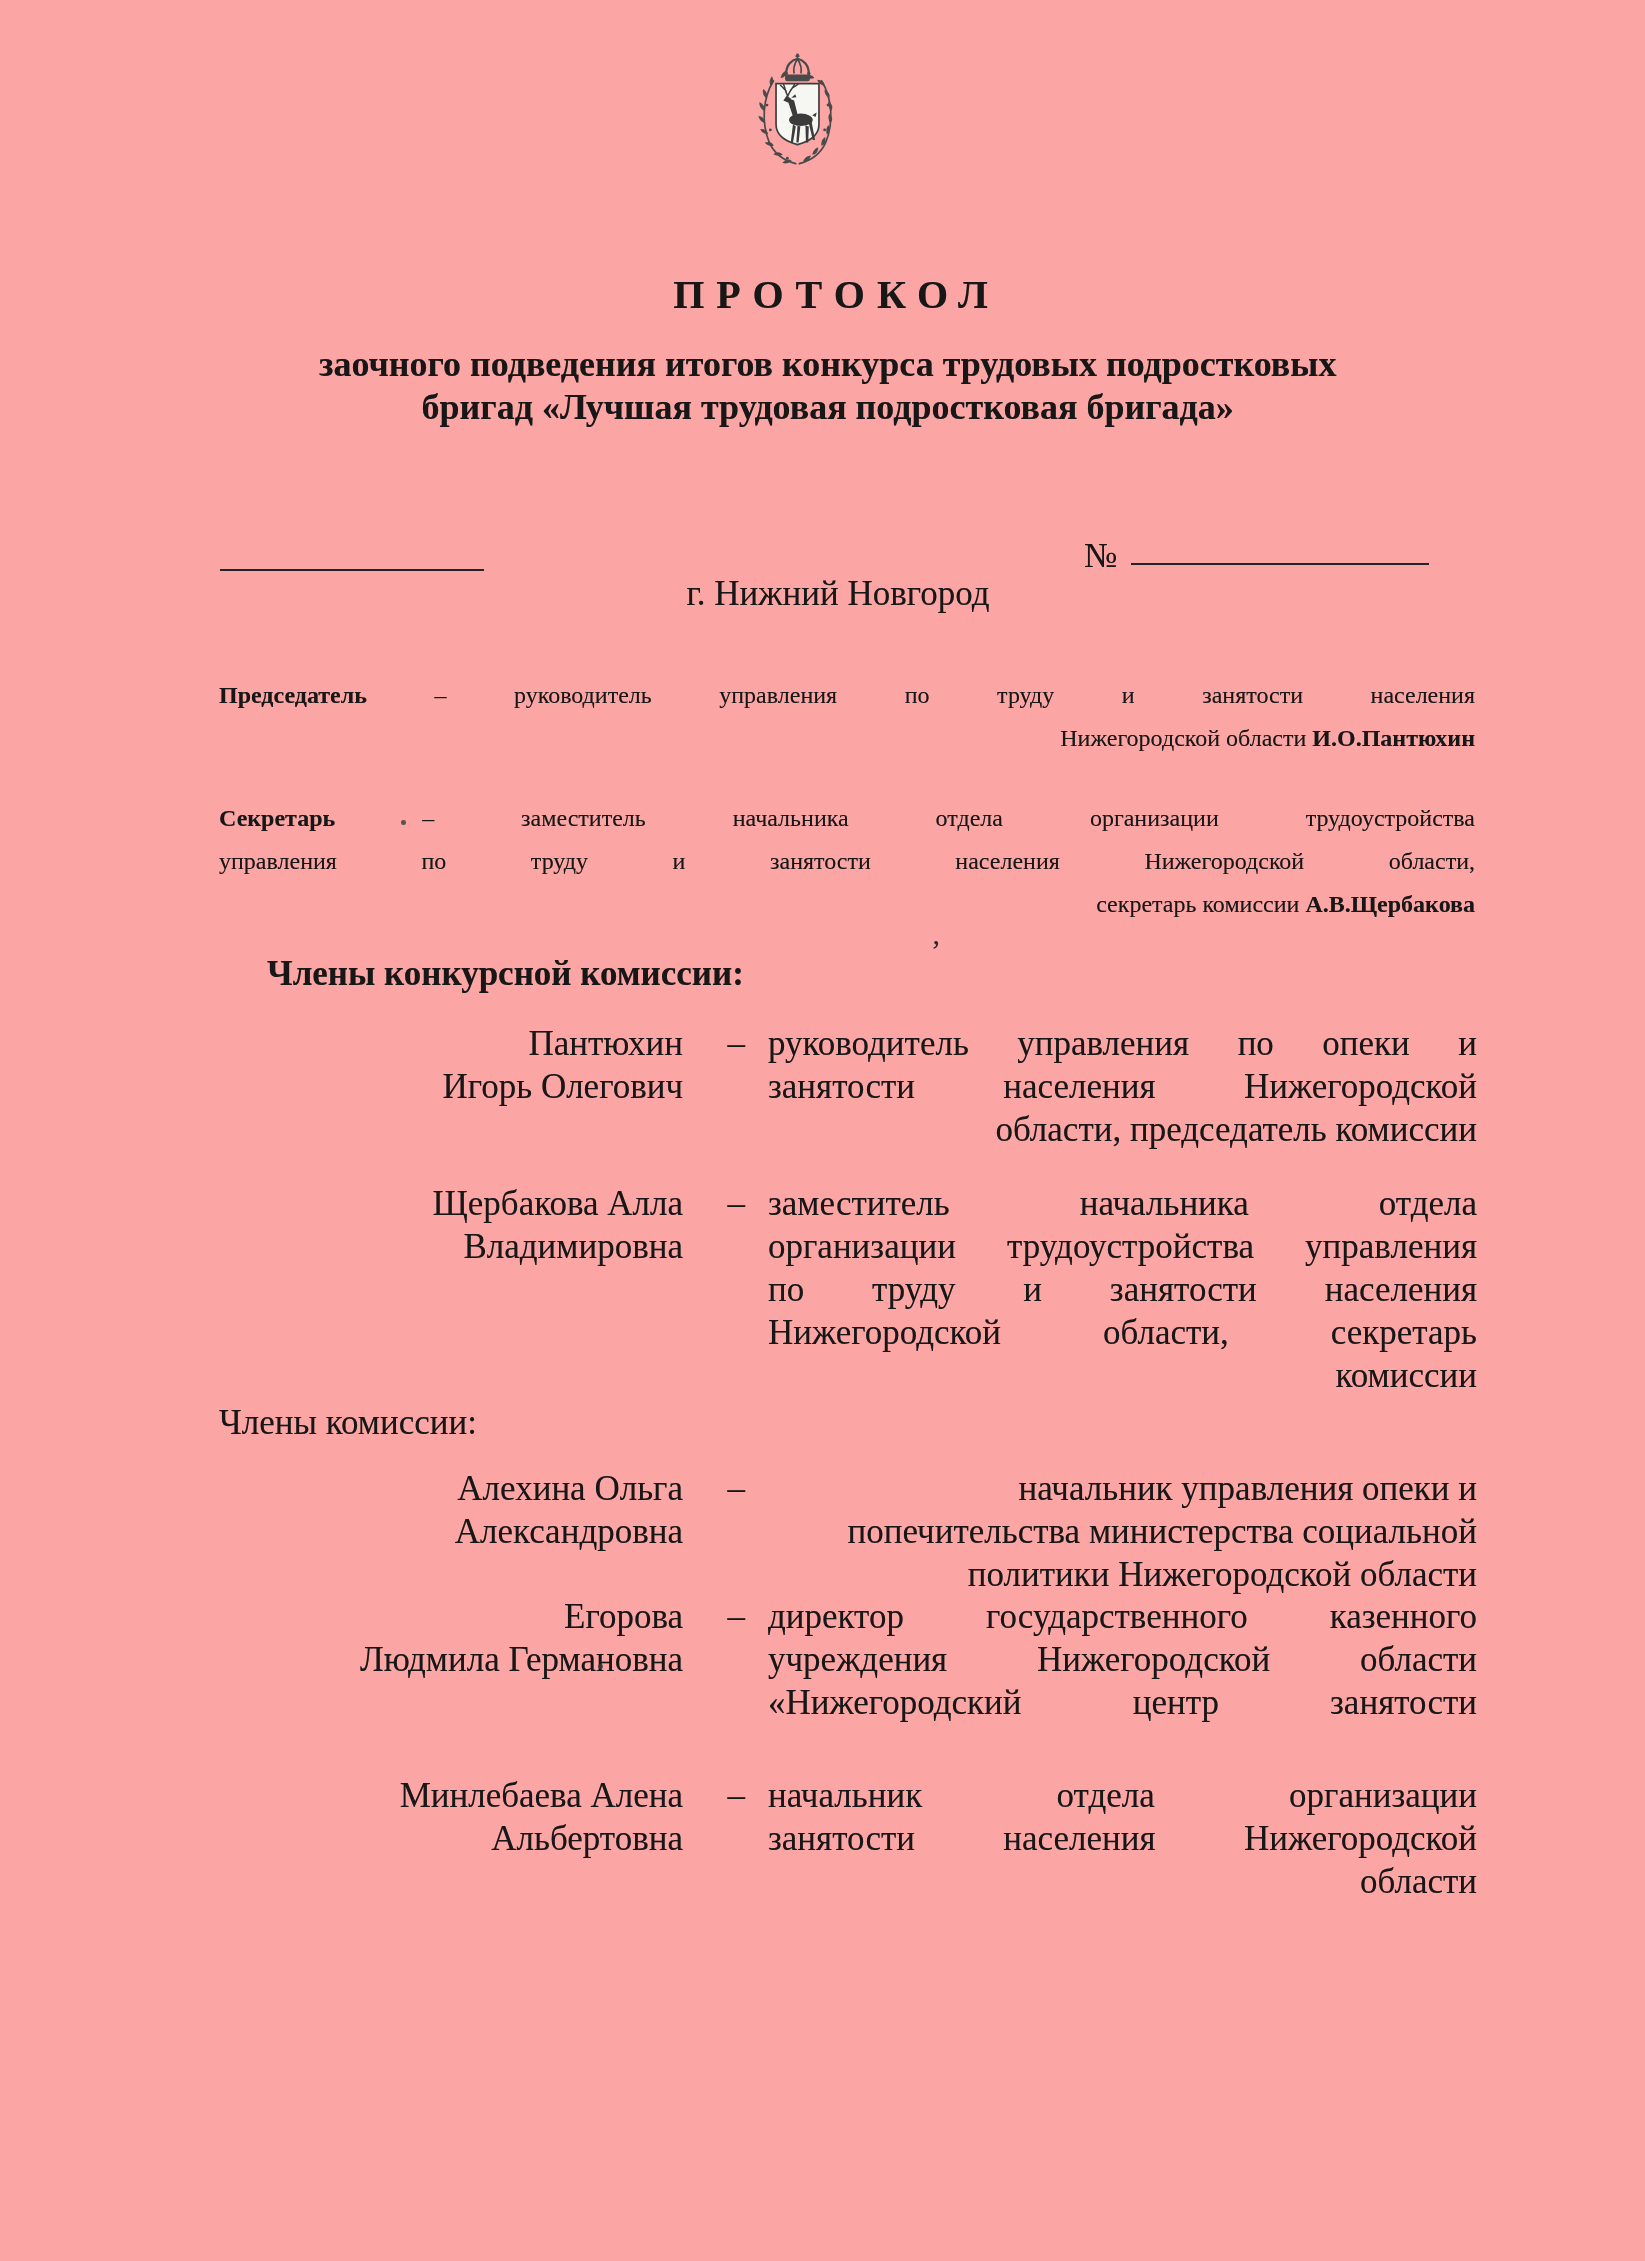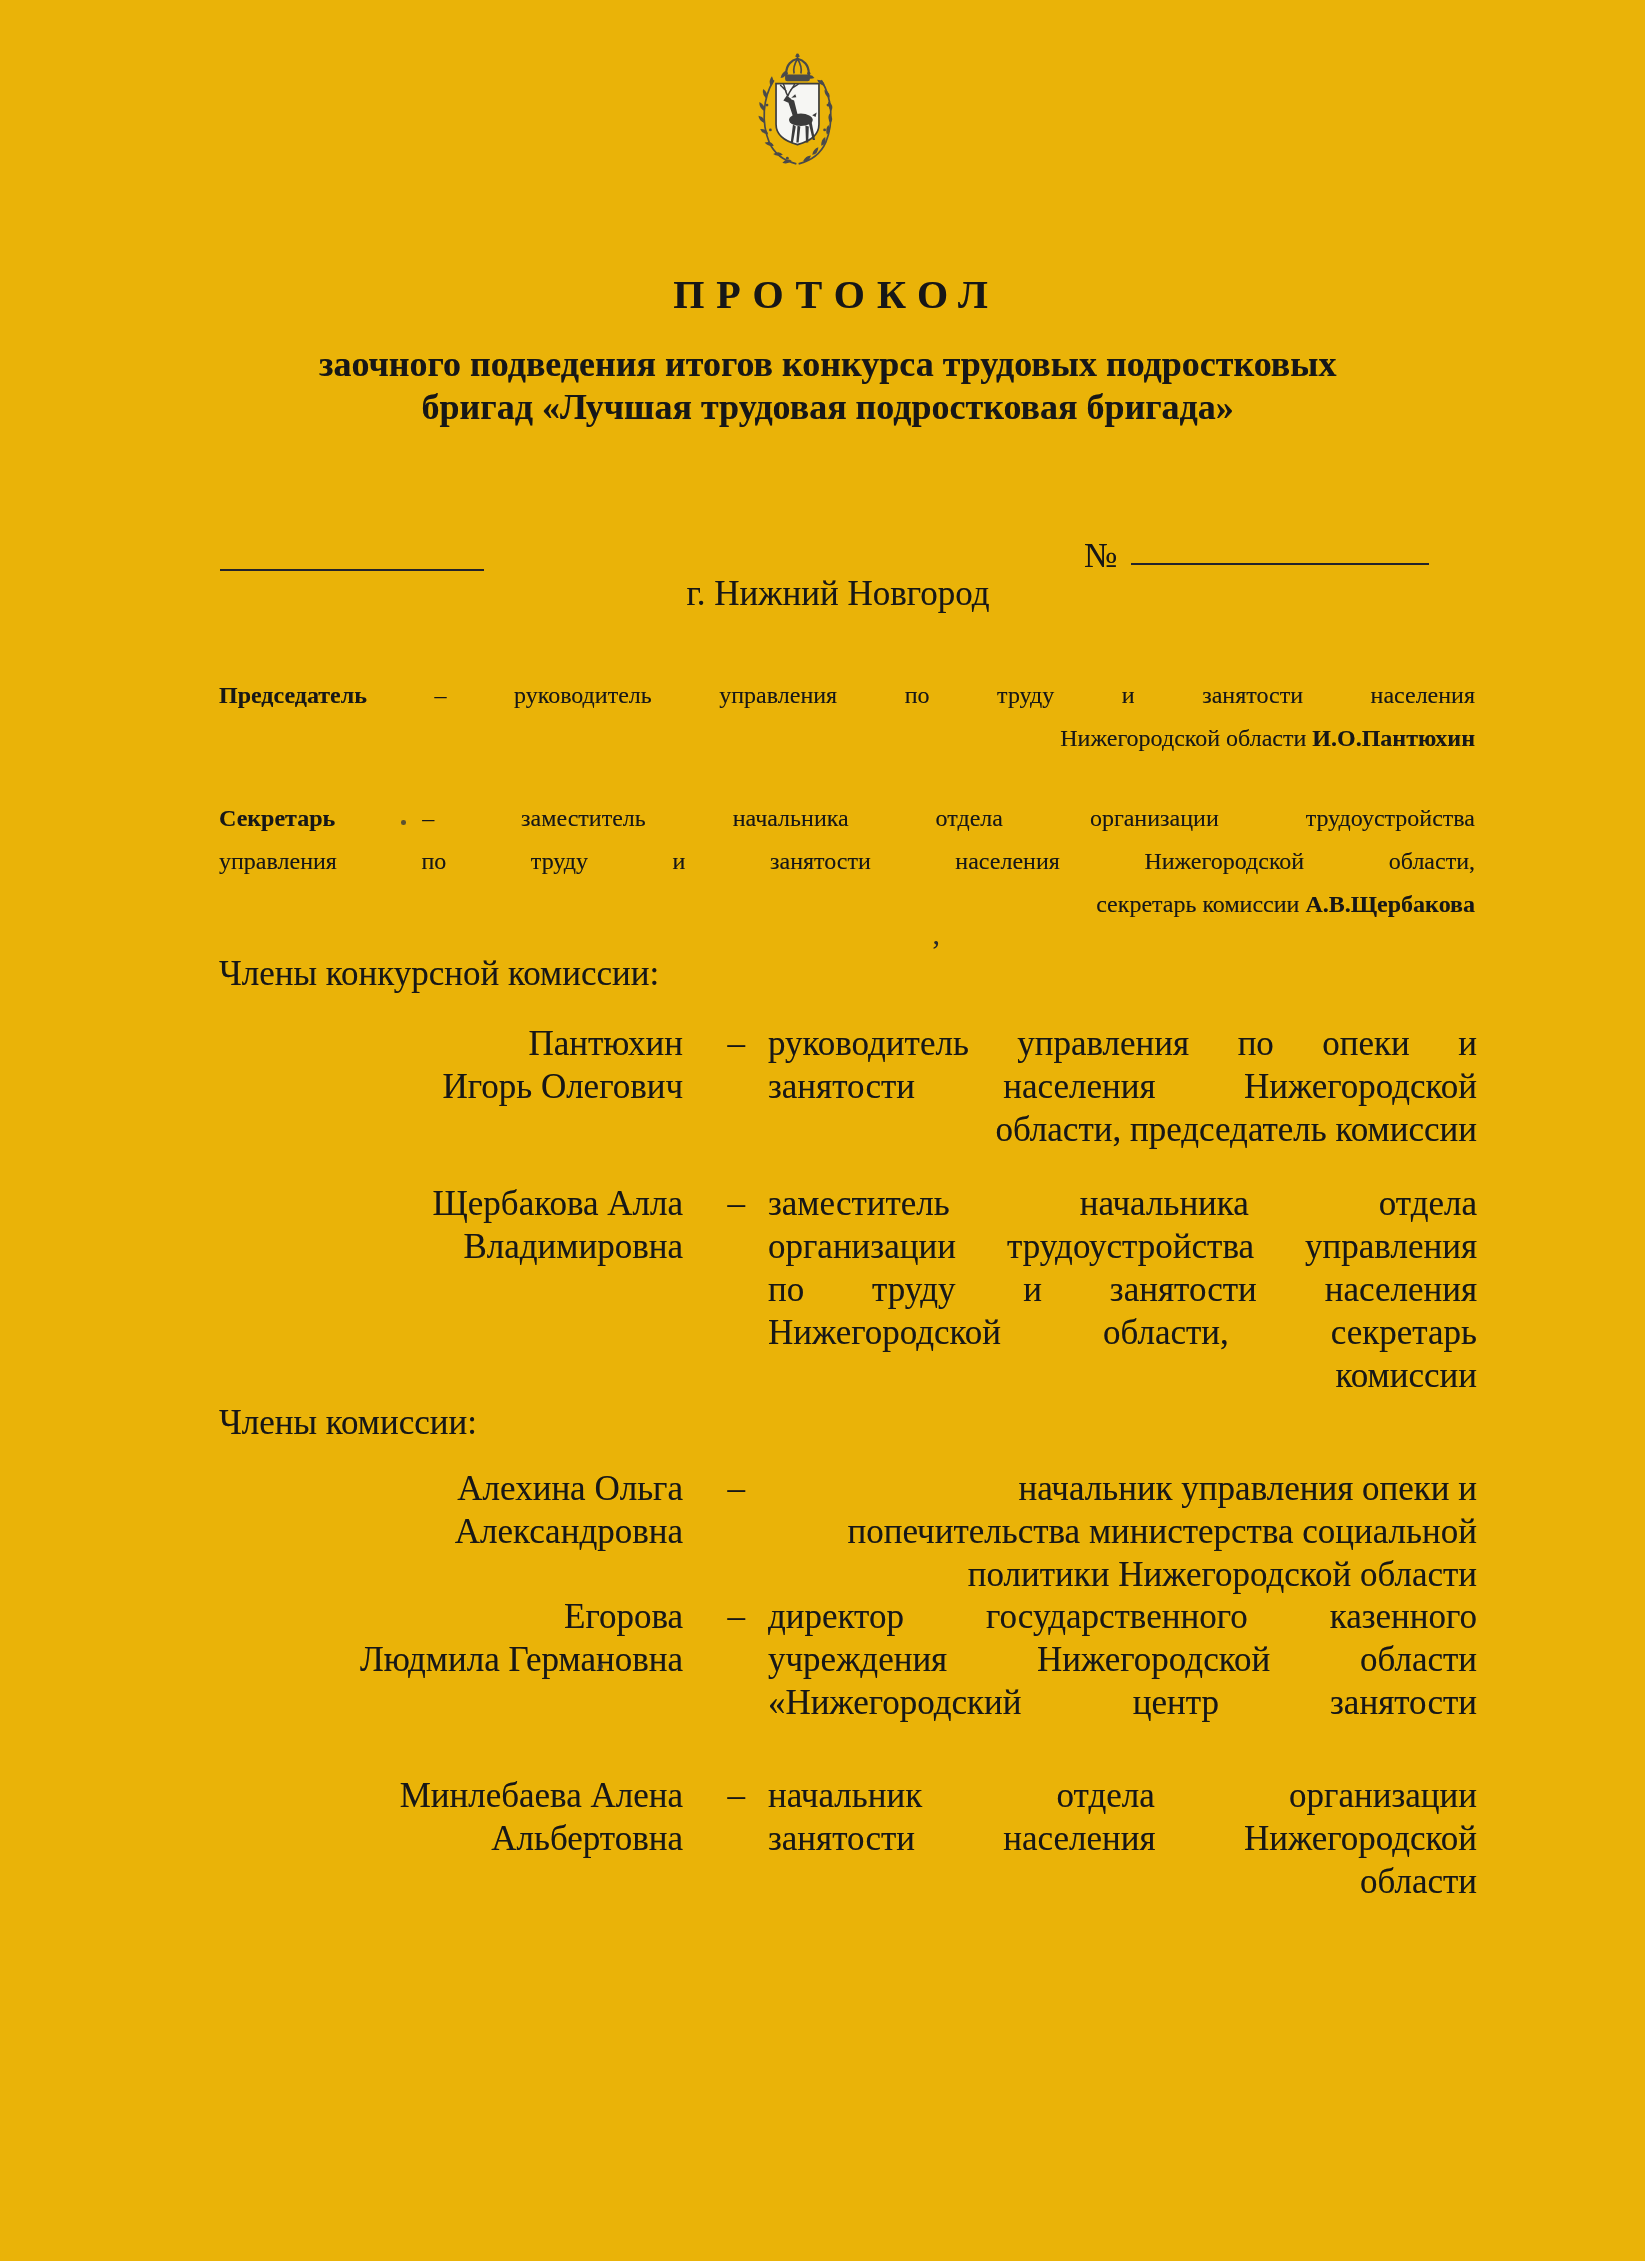--- a/index.html
+++ b/index.html
@@ -1,17 +1,17 @@
 <!DOCTYPE html>
 <html style="font-size:10.3px"><head>
 <meta charset="utf-8">
 <style>
   html,body{margin:0;padding:0;background:#e9e9e9;}
   .page{
-    position:relative;width:1645px;height:2261px;background:#eab308;
+    position:relative;width:1645px;height:2261px;background:#fca5a5;
     font-family:"Liberation Serif","DejaVu Serif",serif;color:#171717;
     overflow:hidden;text-shadow:0 0 0.6px rgba(25,25,25,.38);
   }
   .abs{position:absolute;}
   
   .emblem{left:741px;top:50px;width:113px;height:126px;}
   
   .doc-title{left:0;top:271px;width:100%;text-align:center;font-size:40px;font-weight:bold;
     letter-spacing:.30em;transform:translateX(14px);}
   .doc-subtitle{left:0;top:343px;width:100%;text-align:center;font-size:36px;font-weight:bold;
@@ -24,21 +24,21 @@
   .place{left:0;top:574px;width:100%;text-align:center;font-size:35px;transform:translateX(15.5px);}
   
   .para{left:219px;width:1256px;font-size:24px;}
   .para-chairman{top:674px;}
   .para-secretary{top:797px;}
   .line{height:43px;line-height:43px;white-space:nowrap;text-align:right;}
   .line.stretch{white-space:normal;text-align:justify;text-align-last:justify;}
   .b{font-weight:bold;}
   
   .heading{left:219px;font-size:35px;}
-  .heading-commission{top:954px;font-weight:normal;}
+  .heading-commission{top:954px;font-weight:bold;margin-left:48px;}
   .heading-members{top:1403px;}
   
   .member-row{left:219px;width:1256px;font-size:35px;}
   .m-name{position:absolute;left:0;top:0;width:464px;}
   .m-dash{position:absolute;left:474px;top:0;width:52px;}
   .m-role{position:absolute;left:549px;top:0;width:709px;}
   .row-1{top:1022px;} .row-2{top:1182px;} .row-3{top:1467px;} .row-4{top:1595px;} .row-5{top:1774px;}
   
   .artifact-mark{left:931px;top:933px;font-size:30px;color:#2a2a2a;}
   .artifact-dot{width:4.5px;height:4.5px;border-radius:50%;background:#3a3a3a;opacity:.8;}

